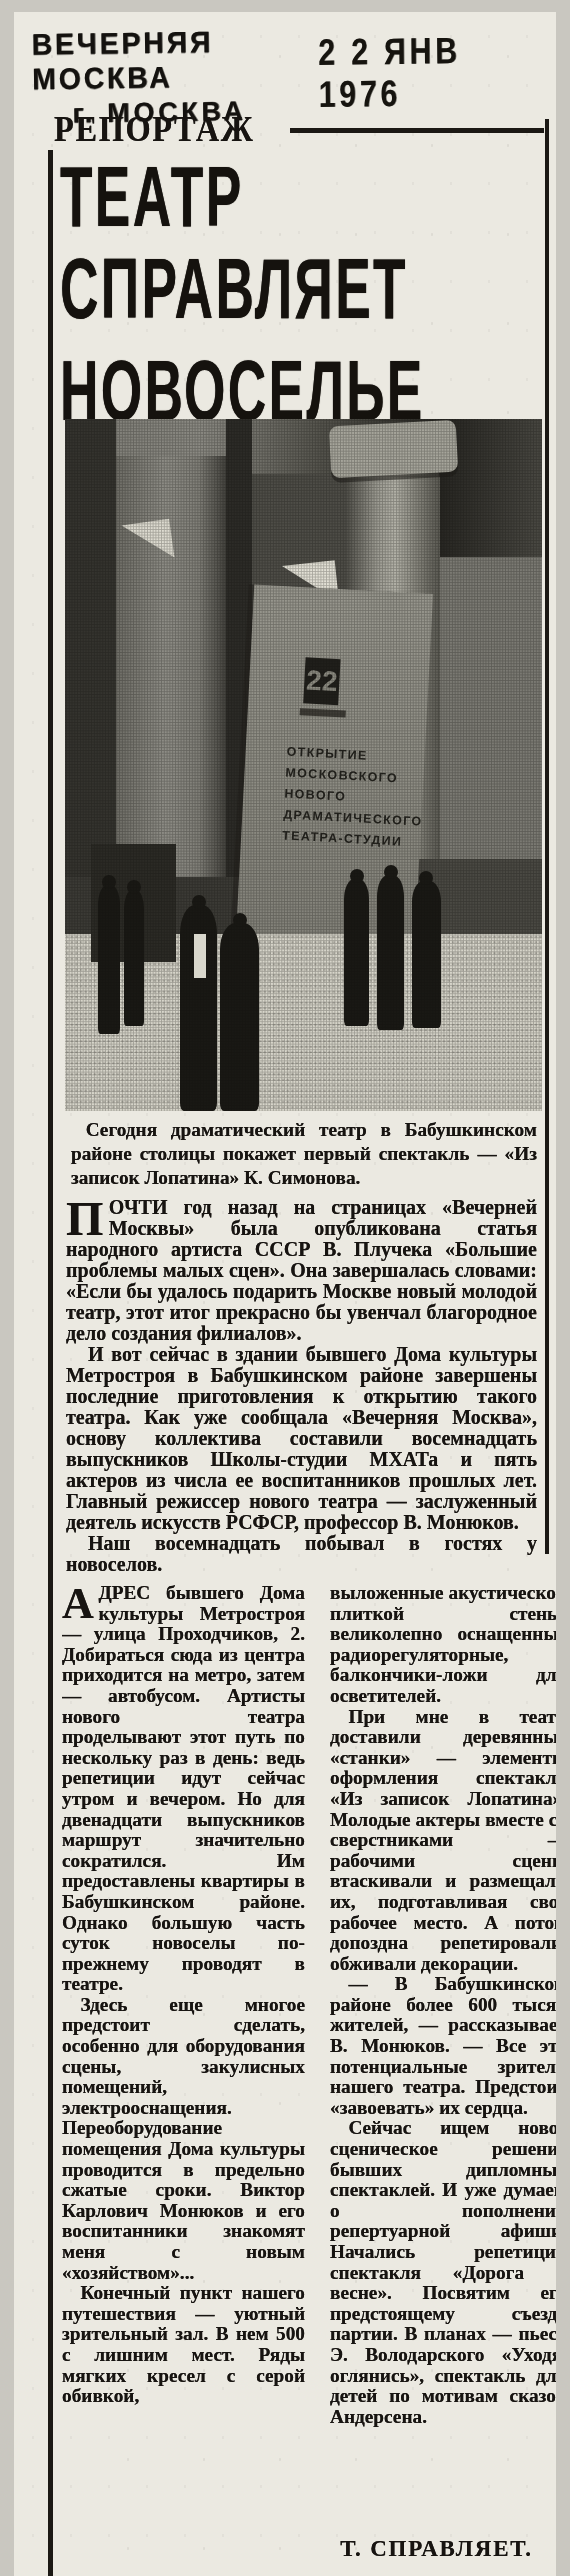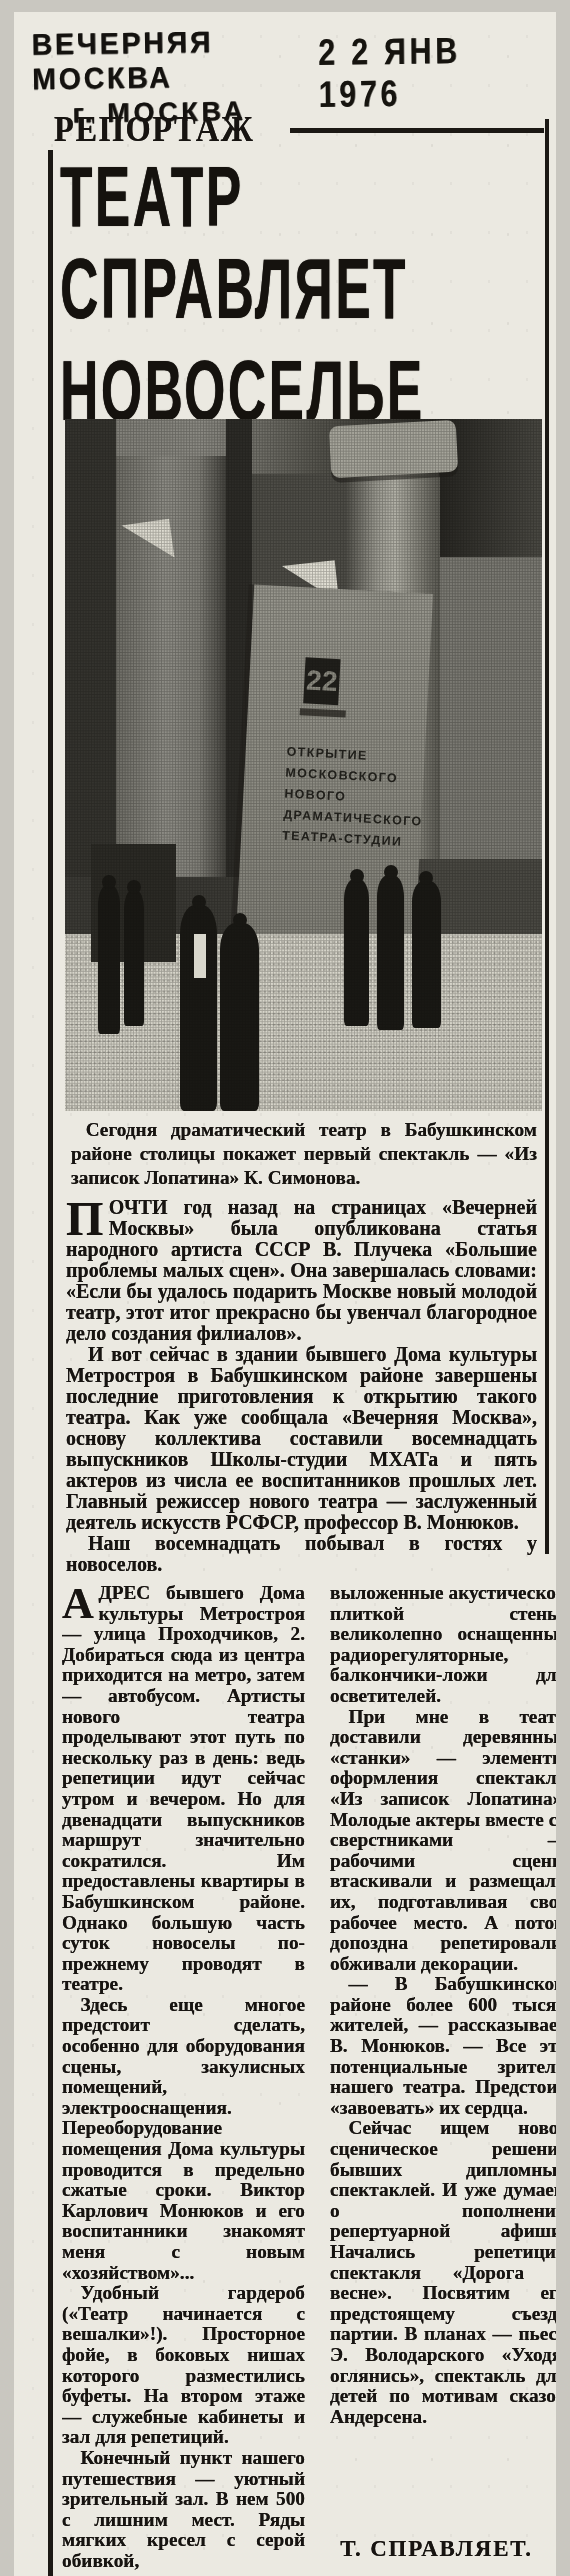--- a/index.html
+++ b/index.html
@@ -205,21 +205,20 @@
 
   <div class="lead ink">
     <p><span class="dropcap">П</span><span>ОЧТИ год назад на страницах «Вечерней Москвы» была опубликована статья народного артиста СССР В. Плучека «Большие проблемы малых сцен». Она завершалась словами: «Если бы удалось подарить Москве новый молодой театр, этот итог прекрасно бы увенчал благородное дело создания филиалов».</span></p>
     <p>И вот сейчас в здании бывшего Дома культуры Метростроя в Бабушкинском районе завершены последние приготовления к открытию такого театра. Как уже сообщала «Вечерняя Москва», основу коллектива составили восемнадцать выпускников Школы-студии МХАТа и пять актеров из числа ее воспитанников прошлых лет. Главный режиссер нового театра — заслуженный деятель искусств РСФСР, профессор В. Монюков.</p>
     <p>Наш восемнадцать побывал в гостях у новоселов.</p>
   </div>
 
   <div class="col col-left ink">
     <p><span class="dropcap2">А</span><span>ДРЕС бывшего Дома культуры Метростроя — улица Проходчиков, 2. Добираться сюда из центра приходится на метро, затем — автобусом. Артисты нового театра проделывают этот путь по нескольку раз в день: ведь репетиции идут сейчас утром и вечером. Но для двенадцати выпускников маршрут значительно сократился. Им предоставлены квартиры в Бабушкинском районе. Однако большую часть суток новоселы по-прежнему проводят в театре.</span></p>
     <p>Здесь еще многое предстоит сделать, особенно для оборудования сцены, закулисных помещений, электрооснащения. Переоборудование помещения Дома культуры проводится в предельно сжатые сроки. Виктор Карлович Монюков и его воспитанники знакомят меня с новым «хозяйством»...</p>
-    <p>Удобный гардероб («Театр начинается с вешалки»!). Просторное фойе, в боковых нишах которого разместились буфеты. На втором этаже — служебные кабинеты и зал для репетиций.</p>
     <p>Конечный пункт нашего путешествия — уютный зрительный зал. В нем 500 с лишним мест. Ряды мягких кресел с серой обивкой,</p>
   </div>
 
   <div class="col col-right ink">
     <p>выложенные акустической плиткой стены, великолепно оснащенные радиорегуляторные, балкончики-ложи для осветителей.</p>
     <p>При мне в театр доставили деревянные «станки» — элементы оформления спектакля «Из записок Лопатина». Молодые актеры вместе со сверстниками — рабочими сцены втаскивали и размещали их, подготавливая свое рабочее место. А потом допоздна репетировали, обживали декорации.</p>
     <p>— В Бабушкинском районе более 600 тысяч жителей, — рассказывает В. Монюков. — Все это потенциальные зрители нашего театра. Предстоит «завоевать» их сердца.</p>
     <p>Сейчас ищем новое сценическое решение бывших дипломных спектаклей. И уже думаем о пополнении репертуарной афиши. Начались репетиции спектакля «Дорога к весне». Посвятим его предстоящему съезду партии. В планах — пьеса Э. Володарского «Уходя, оглянись», спектакль для детей по мотивам сказок Андерсена.</p>
   </div>
 

